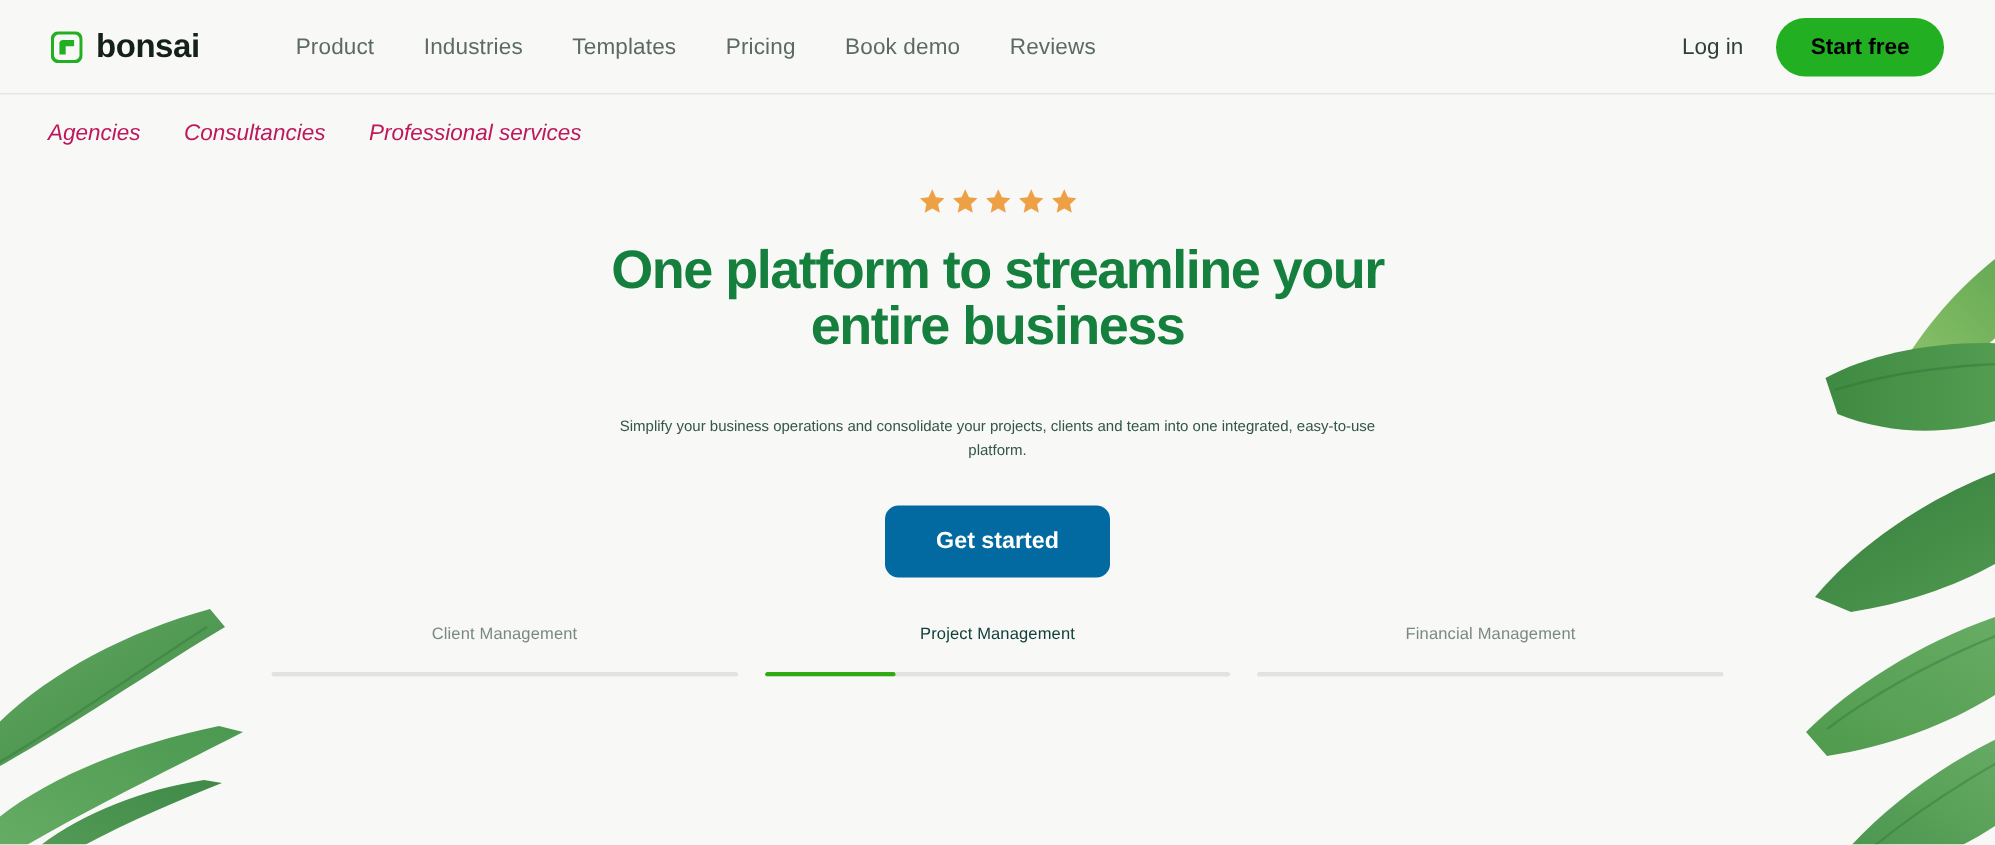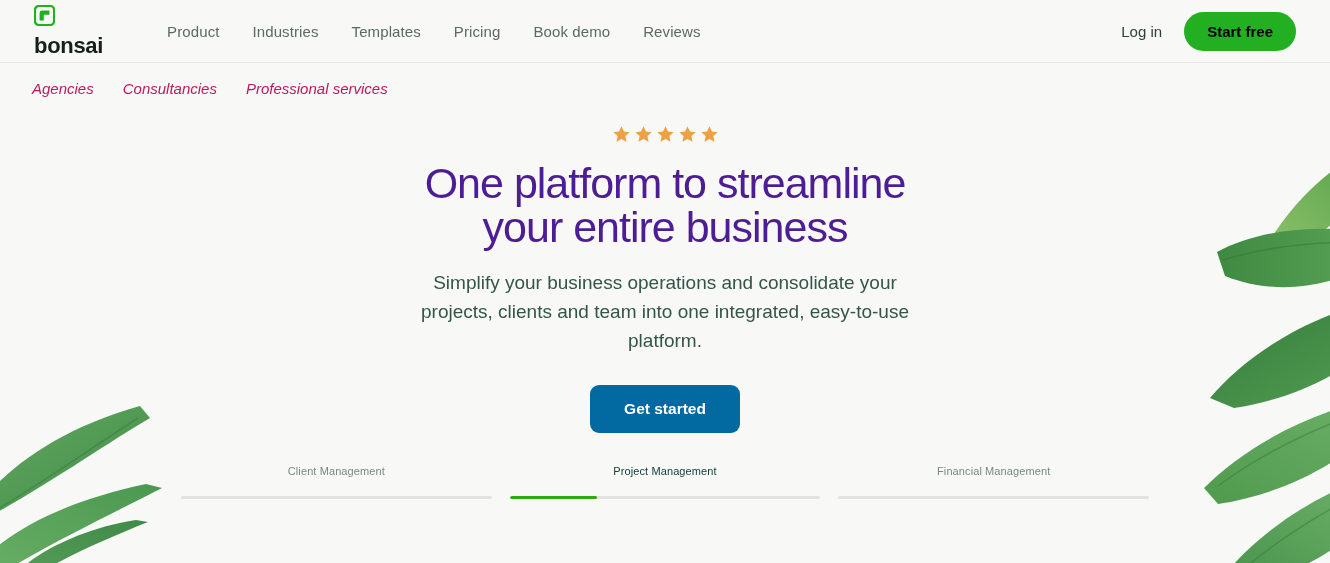--- a/index.html
+++ b/index.html
@@ -17,21 +17,21 @@
   .leaf-layer svg { position:absolute; }
 
   
   .header {
     position:relative; z-index:5;
     height:62px; width:100%;
     display:flex; align-items:center;
     padding:0 34px;
     background:#f8f8f7;
   }
-  .brand { display:flex; align-items:flex-start; gap:9px; cursor:pointer;flex-direction:column; }
+  .brand { display:flex; align-items:center; gap:9px; cursor:pointer; }
   .brand-mark { width:21px; height:21px; display:block; }
   .brand-name {
     font-size:22px; font-weight:bold; color:#14201c;
     letter-spacing:-0.3px; line-height:1;
   }
 
   .nav-main { display:flex; align-items:center; gap:33px; margin-left:64px; }
   .nav-main a {
     font-size:15px; color:#5b6b63; text-decoration:none;
     letter-spacing:.1px; white-space:nowrap;
@@ -62,28 +62,28 @@
   
   .hero {
     position:relative; z-index:3;
     text-align:center;
     padding-top:28px;
   }
   .stars { display:flex; justify-content:center; gap:3px; margin-bottom:17px; }
   .star { width:19px; height:19px; display:block; }
 
   .hero-title {
-    font-size:43px; font-weight:normal; line-height:1.03;
-    color:#4c1d95; letter-spacing:-1px;
+    font-size:36px; font-weight:bold; line-height:1.03;
+    color:#15803d; letter-spacing:-1px;
     max-width:520px; margin:0 auto;
   }
   .hero-sub {
-    margin:18px auto 0;
+    margin:42px auto 0;
     max-width:540px;
-    font-size:19px; line-height:1.55; color:#33554a;
+    font-size:10px; line-height:1.55; color:#33554a;
   }
   .hero-cta { margin-top:29px; }
   .btn-get {
     background:#0369a1; color:#fff;
     font-size:15.5px; font-weight:bold;
     border:none; border-radius:9px;
     padding:15px 34px; cursor:pointer;
   }
 
   

